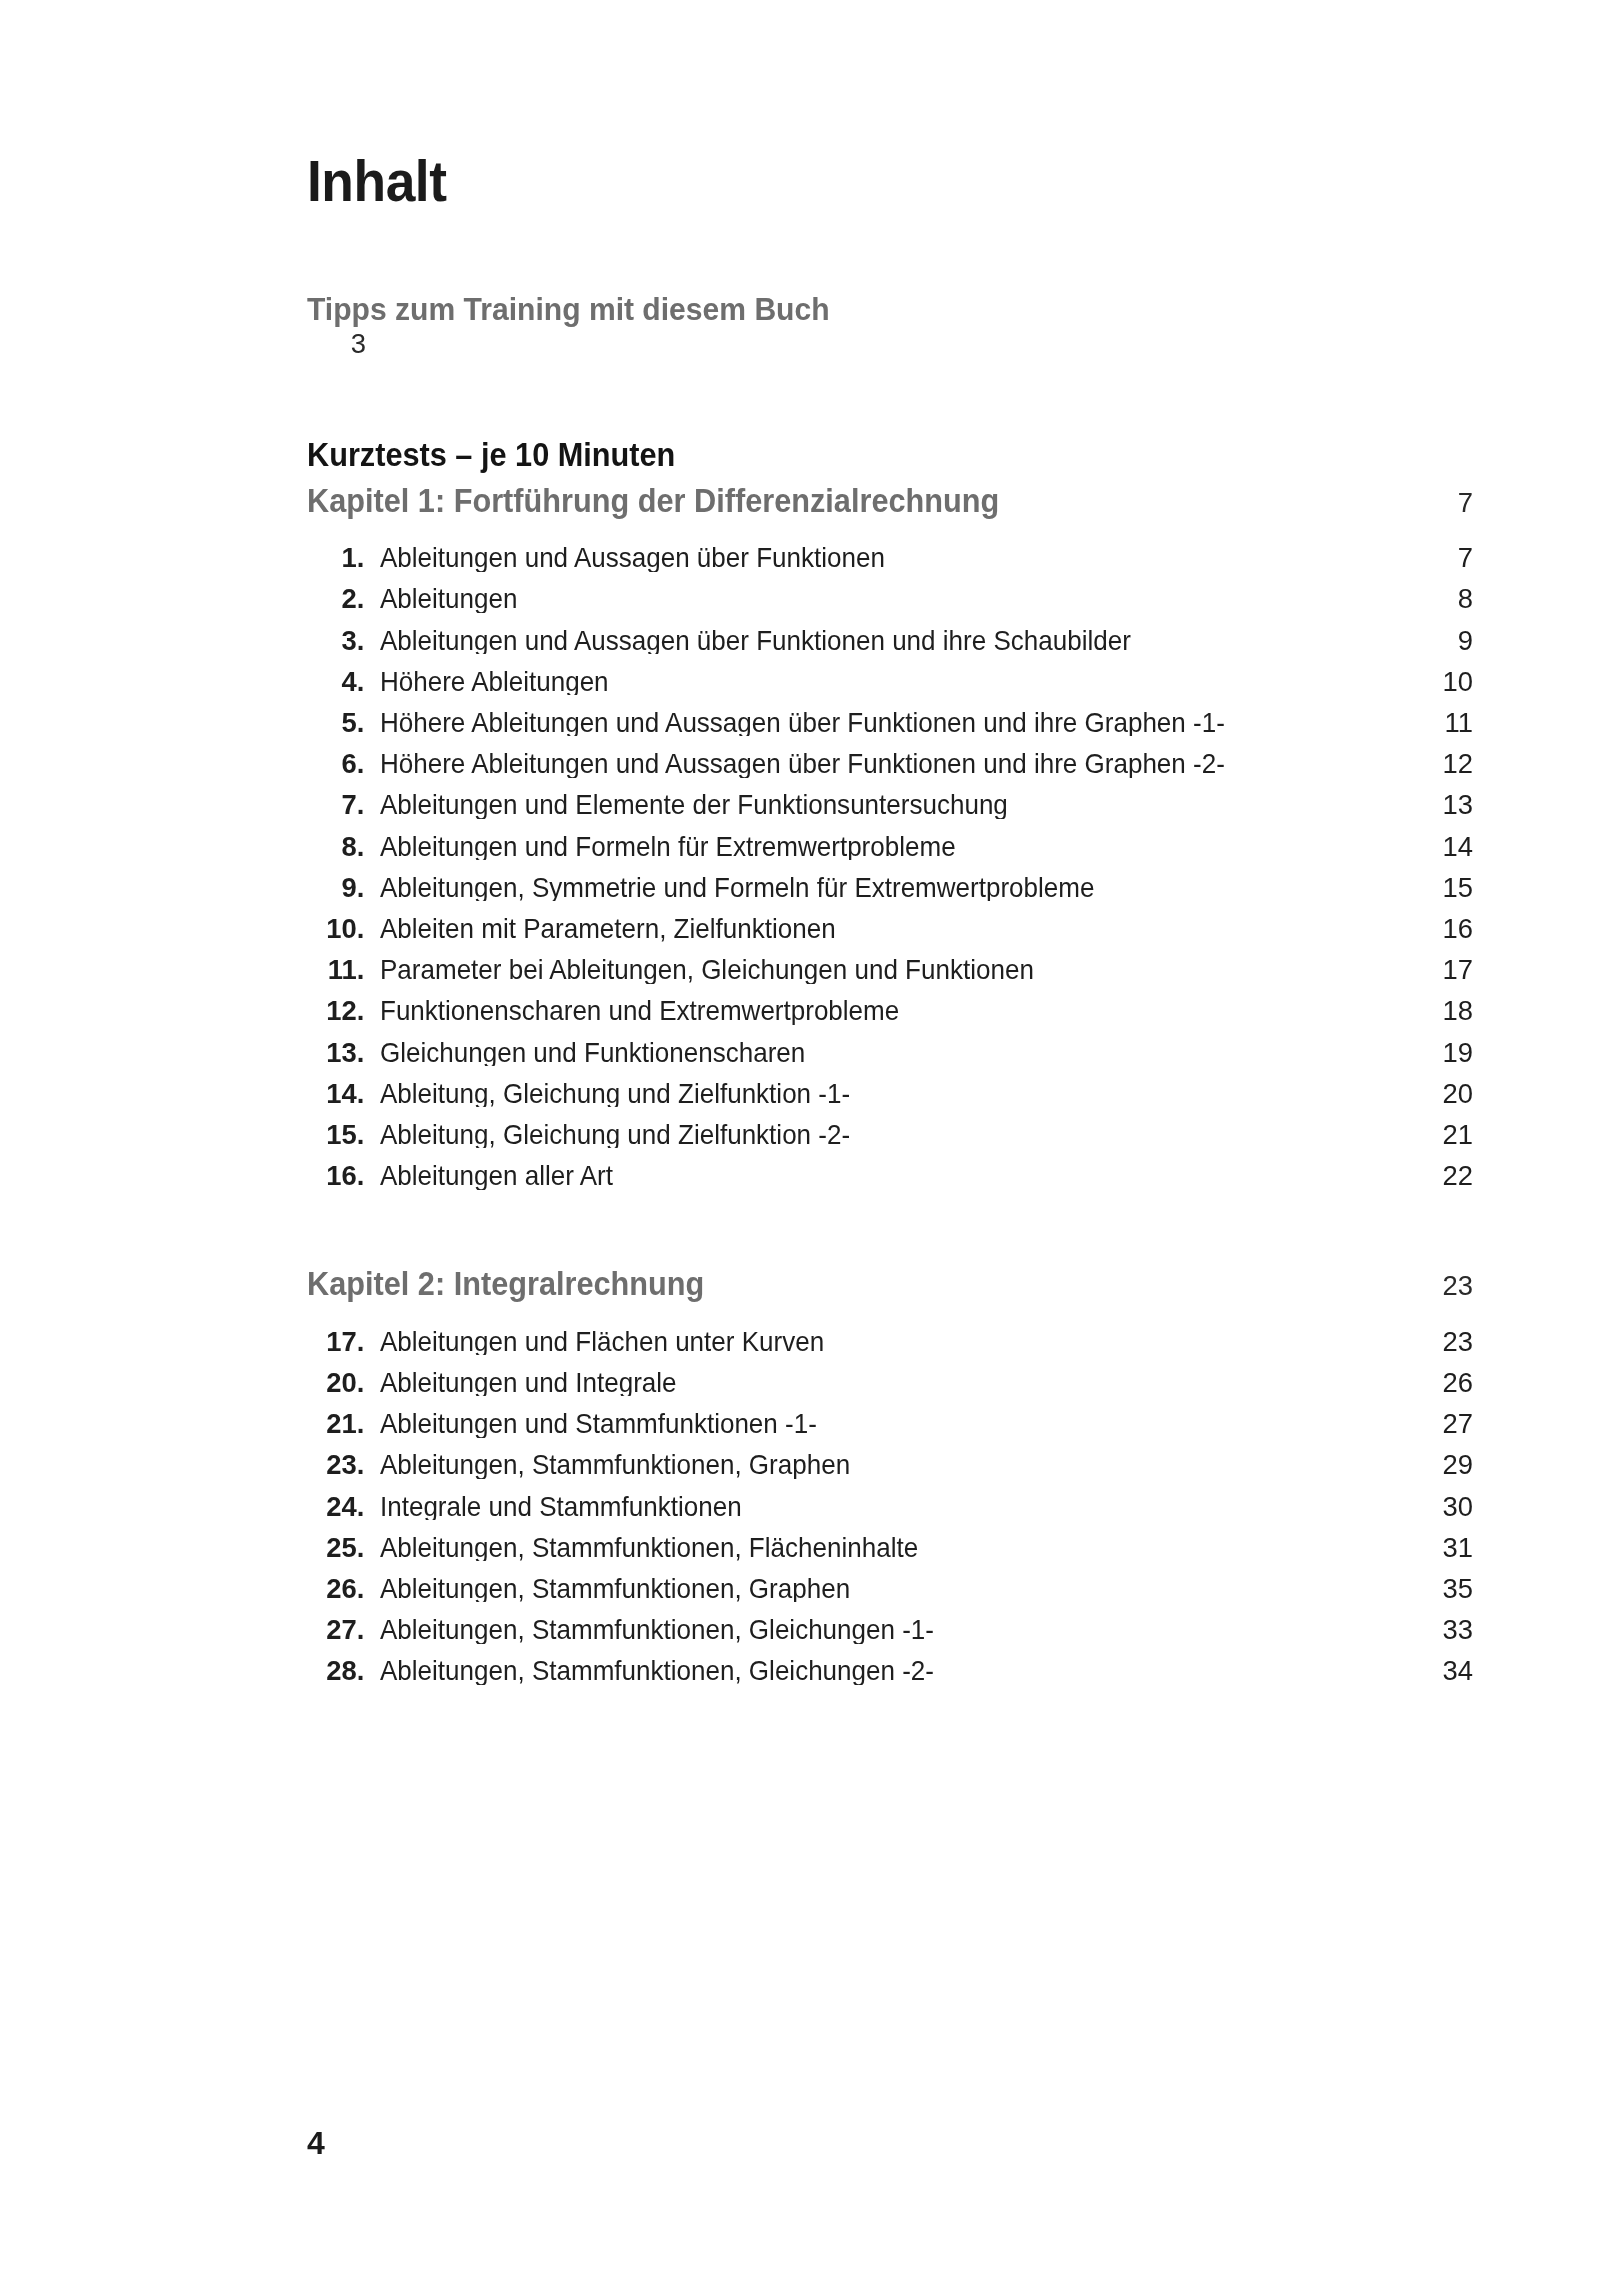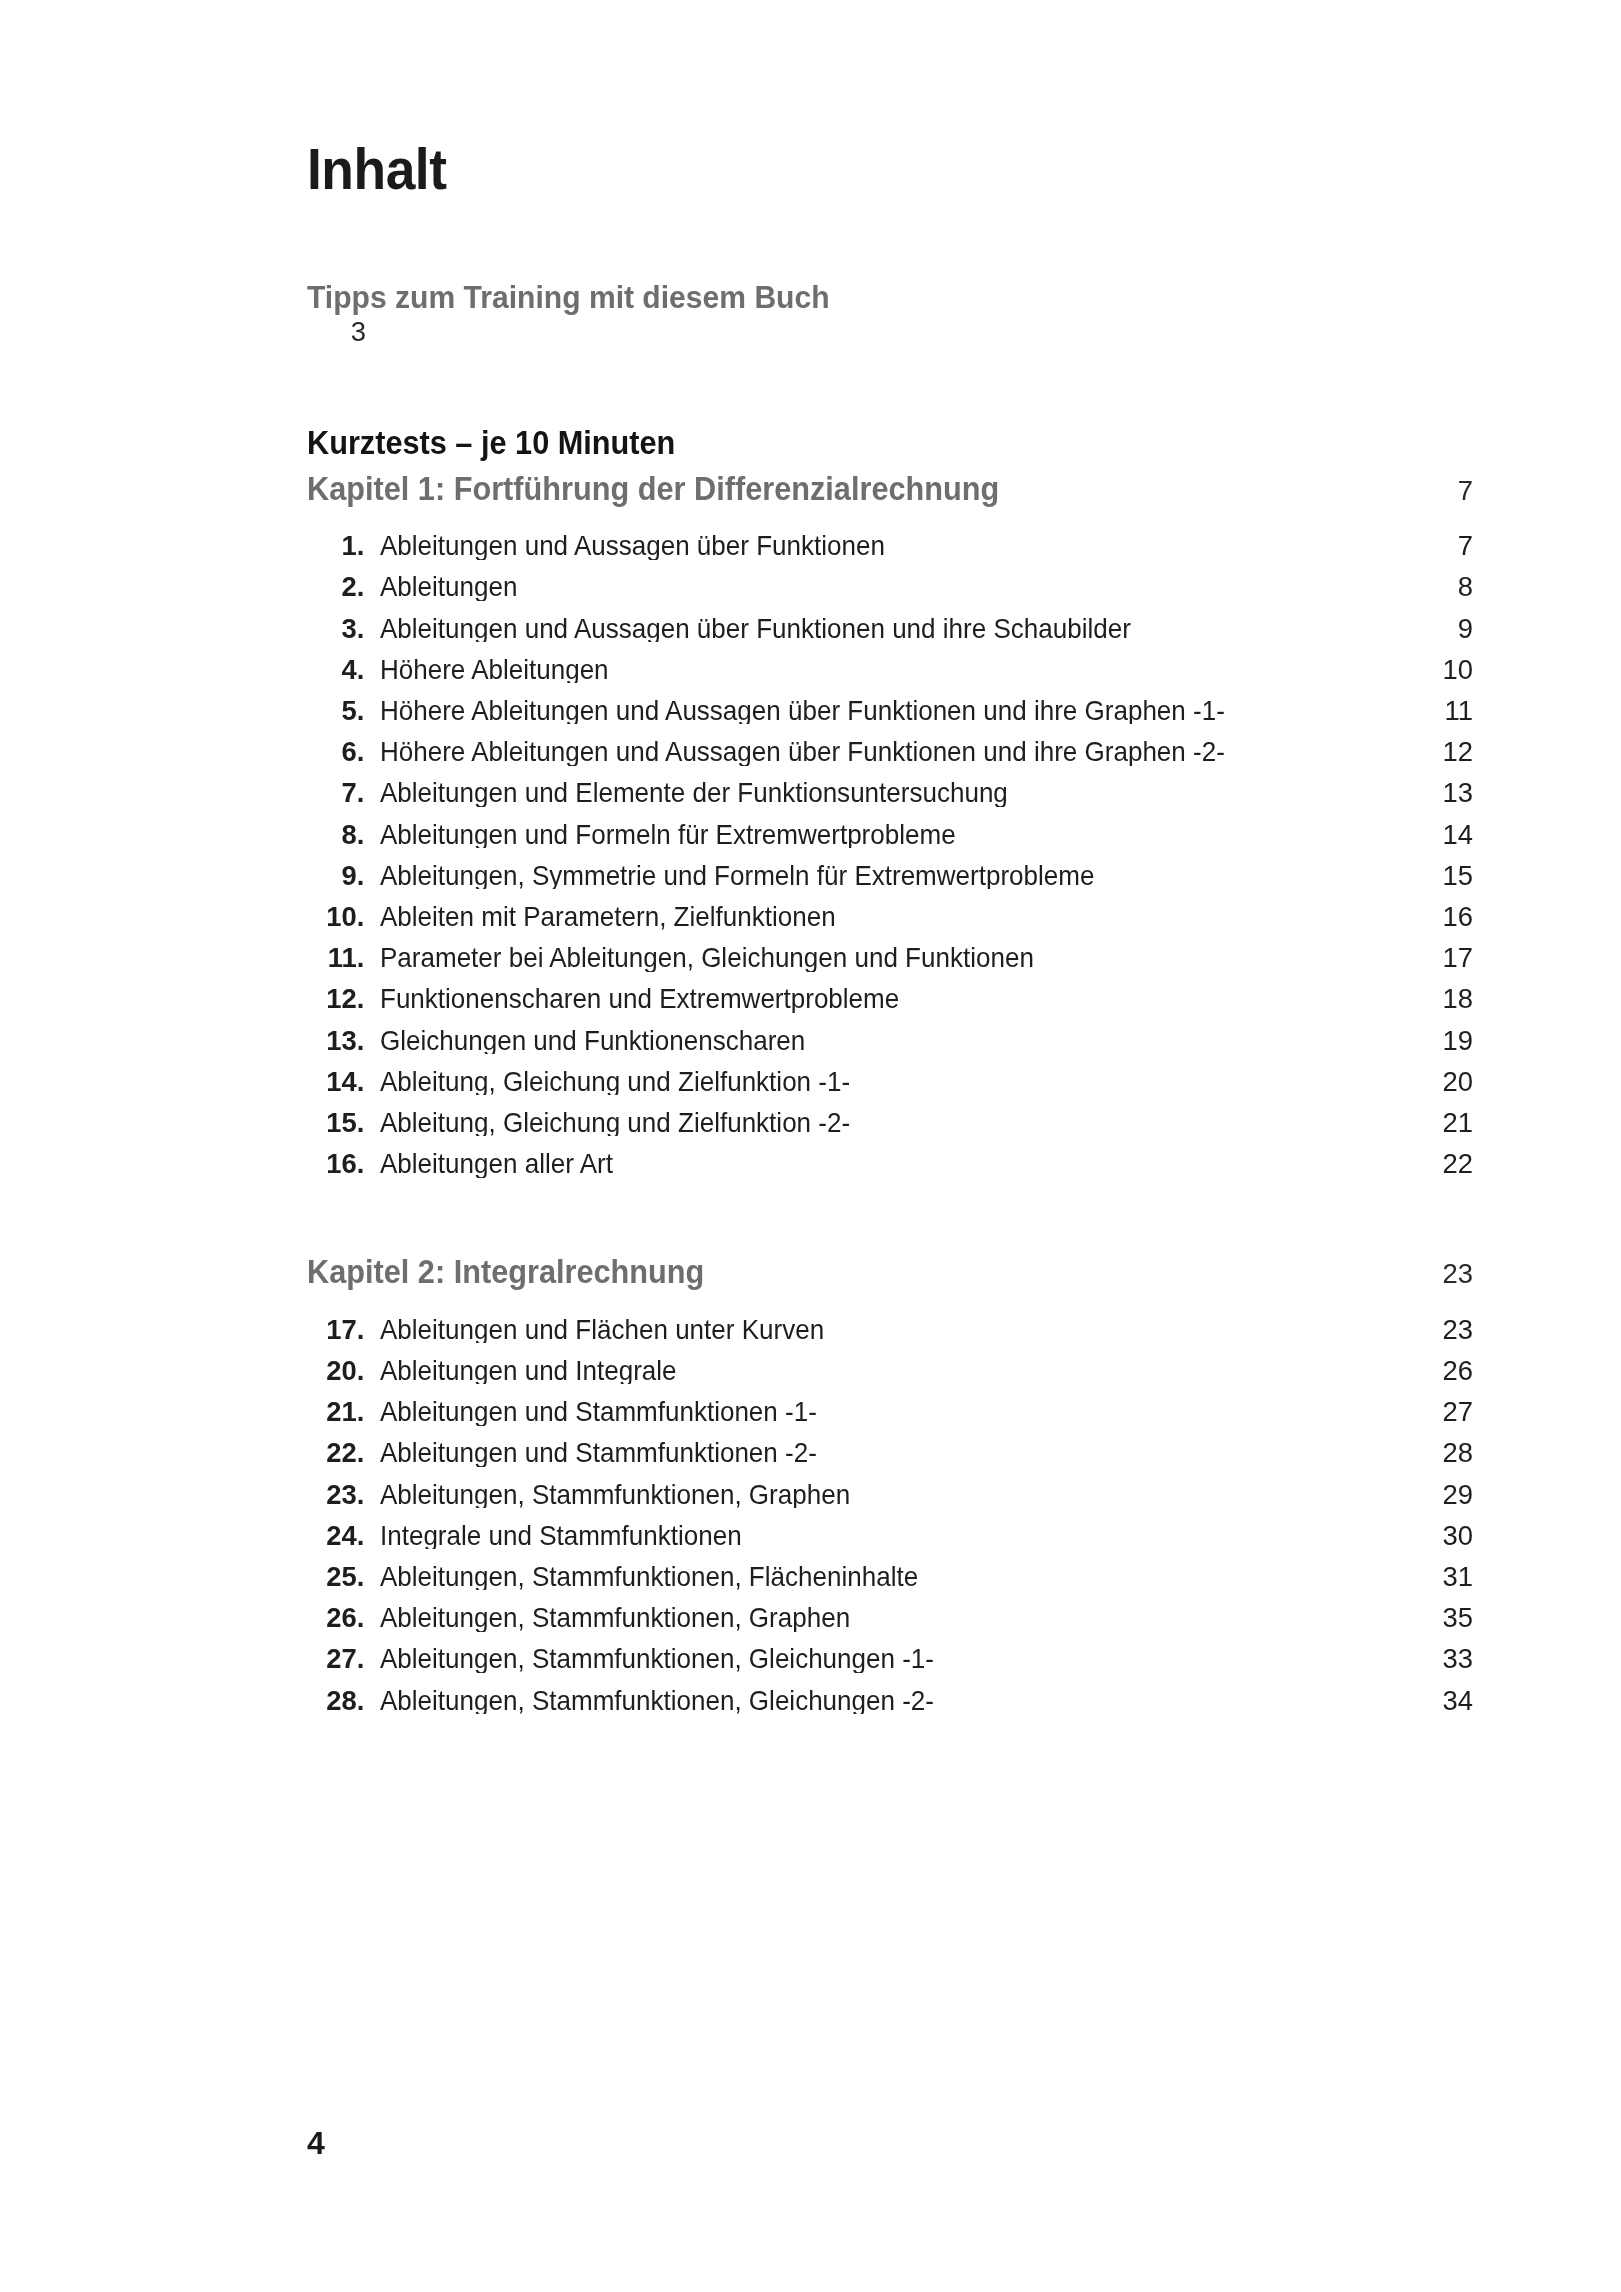--- a/index.html
+++ b/index.html
@@ -22,21 +22,21 @@
     width: 1621px;
     height: 2293px;
     box-sizing: border-box;
     padding: 0;
   }
 
   
   .content {
     position: absolute;
     left: 307px;
-    top: 140px;
+    top: 152px;
     width: 1166px;
   }
 
   
   .page-title {
     font-size: 58px;
     font-weight: 700;
     color: #1b1b1b;
     letter-spacing: -0.5px;
     line-height: 1.0;
@@ -269,25 +269,20 @@
               <span class="num">20.</span>
               <span class="toc-label">Ableitungen und Integrale</span>
               <span class="toc-page">26</span>
             </div>
             <div class="toc-row entry-row">
               <span class="num">21.</span>
               <span class="toc-label">Ableitungen und Stammfunktionen -1-</span>
               <span class="toc-page">27</span>
             </div>
             <div class="toc-row entry-row">
-              <span class="num">22.</span>
-              <span class="toc-label">Ableitungen und Stammfunktionen -2-</span>
-              <span class="toc-page">28</span>
-            </div>
-            <div class="toc-row entry-row">
               <span class="num">23.</span>
               <span class="toc-label">Ableitungen, Stammfunktionen, Graphen</span>
               <span class="toc-page">29</span>
             </div>
             <div class="toc-row entry-row">
               <span class="num">24.</span>
               <span class="toc-label">Integrale und Stammfunktionen</span>
               <span class="toc-page">30</span>
             </div>
             <div class="toc-row entry-row">

